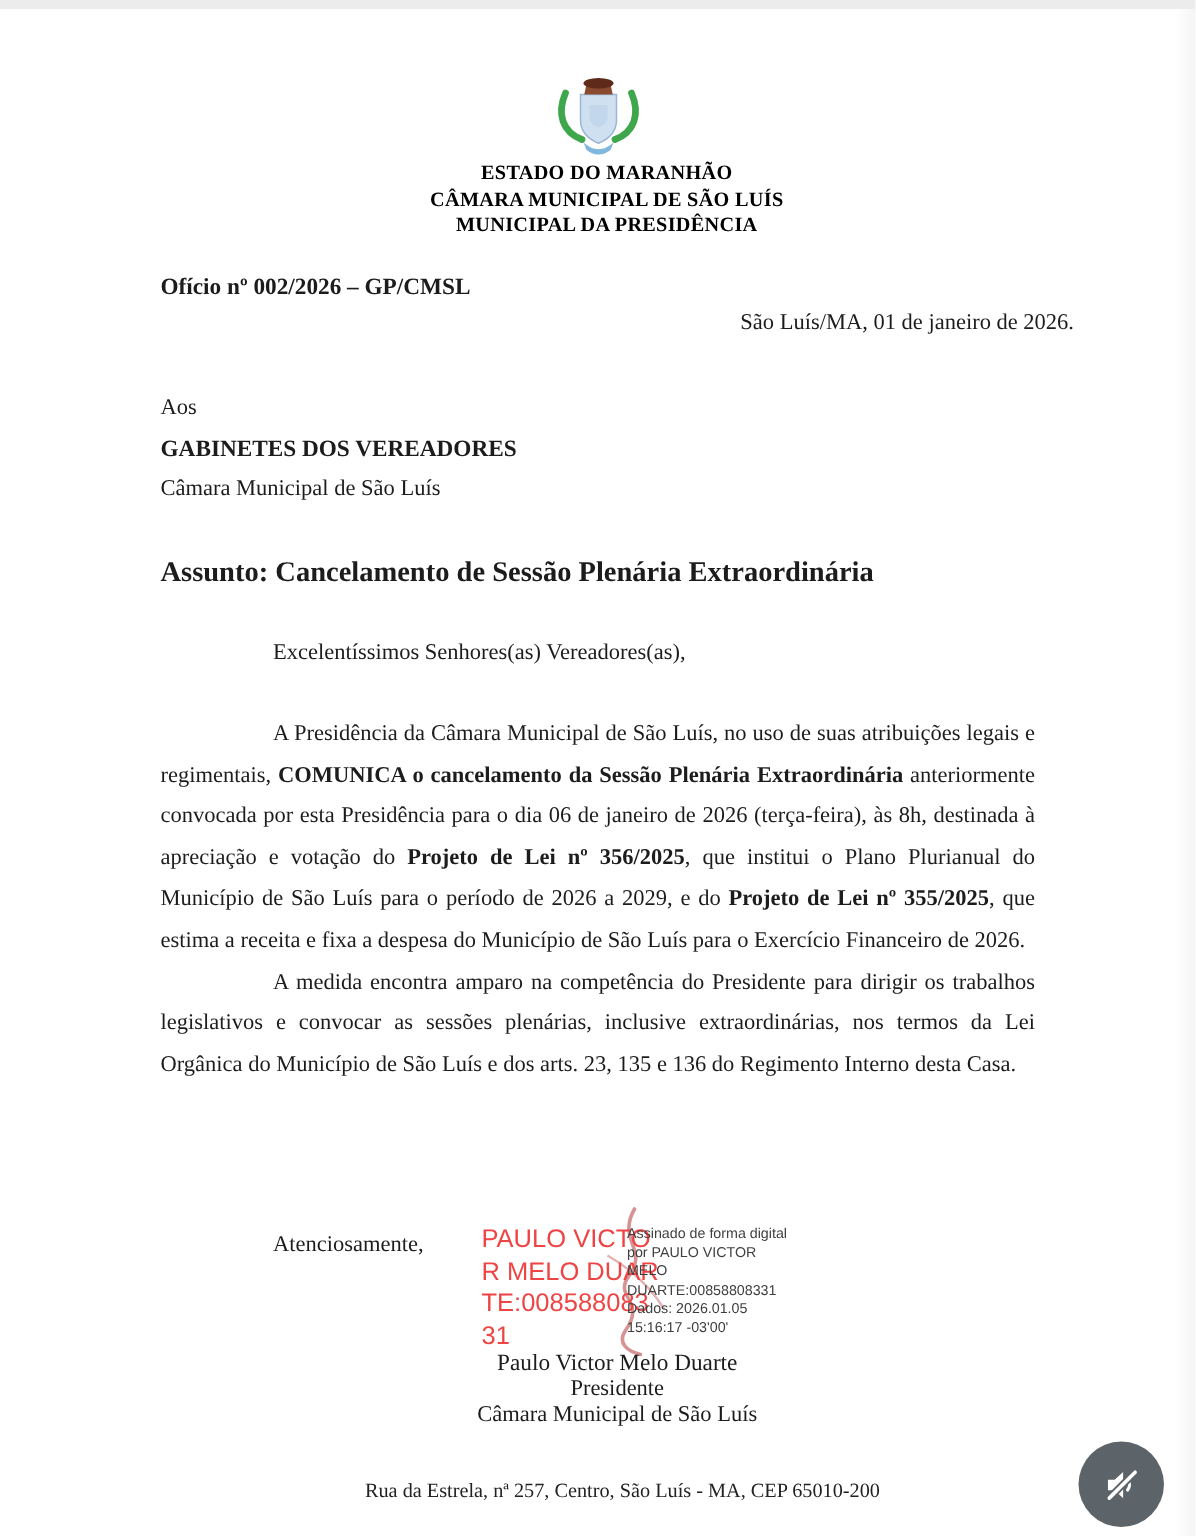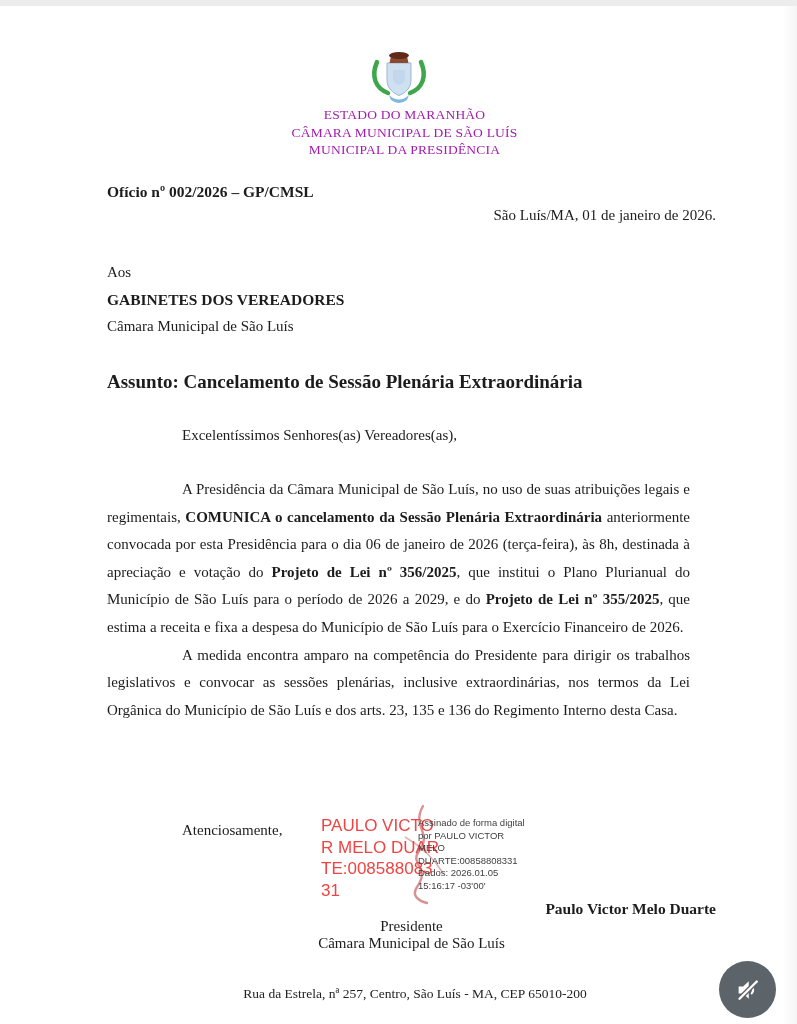--- a/index.html
+++ b/index.html
@@ -21,22 +21,22 @@
     background: linear-gradient(to right, rgba(240,240,240,0), rgba(236,236,236,.55));
     pointer-events: none;
   }
   
   .letterhead {
     position: absolute; top: 50px; left: 0; width: 797px;
     text-align: center;
   }
   .emblem { display: block; margin: 0 auto 2px auto; }
   .org-line {
-    font-weight: 400; font-size: 13.5px; line-height: 17.5px;
-    letter-spacing: 0.2px; color: #a21caf; padding-left: 12px;
+    font-weight: 700; font-size: 13.5px; line-height: 17.5px;
+    letter-spacing: 0.2px; color: #000000; padding-left: 12px;
   }
   
   .reference {
     position: absolute; top: 183px; left: 107px;
     font-weight: 700; font-size: 15.5px;
   }
   .dateline {
     position: absolute; top: 207px; left: 107px; width: 609px;
     text-align: right; font-size: 15px;
   }
@@ -72,21 +72,21 @@
   .stamp-details {
     position: absolute; top: 12px; left: 311px; width: 112px;
     font-family: "Liberation Sans", sans-serif;
     font-size: 9.5px; line-height: 12.6px; color: #3f3f3f;
   }
   
   .signer {
     position: absolute; top: 900px; left: 107px; width: 609px;
     text-align: center; font-size: 15px; line-height: 17.5px;
   }
-  .signer .name { font-weight: 700; font-size: 15.5px; text-align: right; }
+  .signer .name { font-weight: 400; font-size: 15.5px; }
   
   .footer-address {
     position: absolute; top: 986px; left: 0; width: 830px;
     text-align: center; font-size: 13.5px; color: #222;
   }
   
   .mute-button {
     position: absolute; right: 21px; bottom: 6px;
     width: 57px; height: 57px; border-radius: 50%;
     background: #5d6469;

